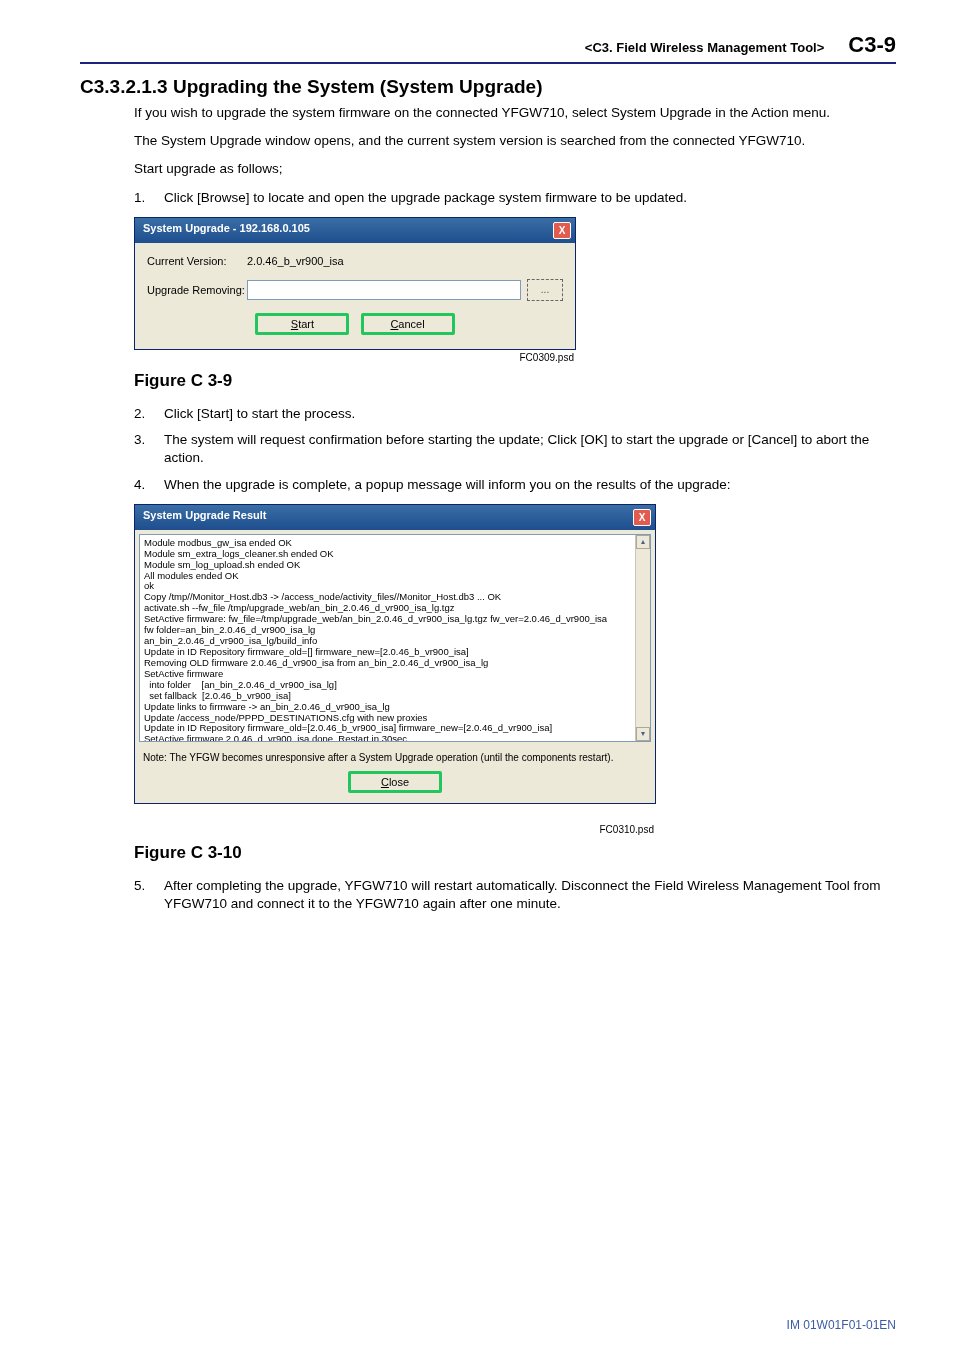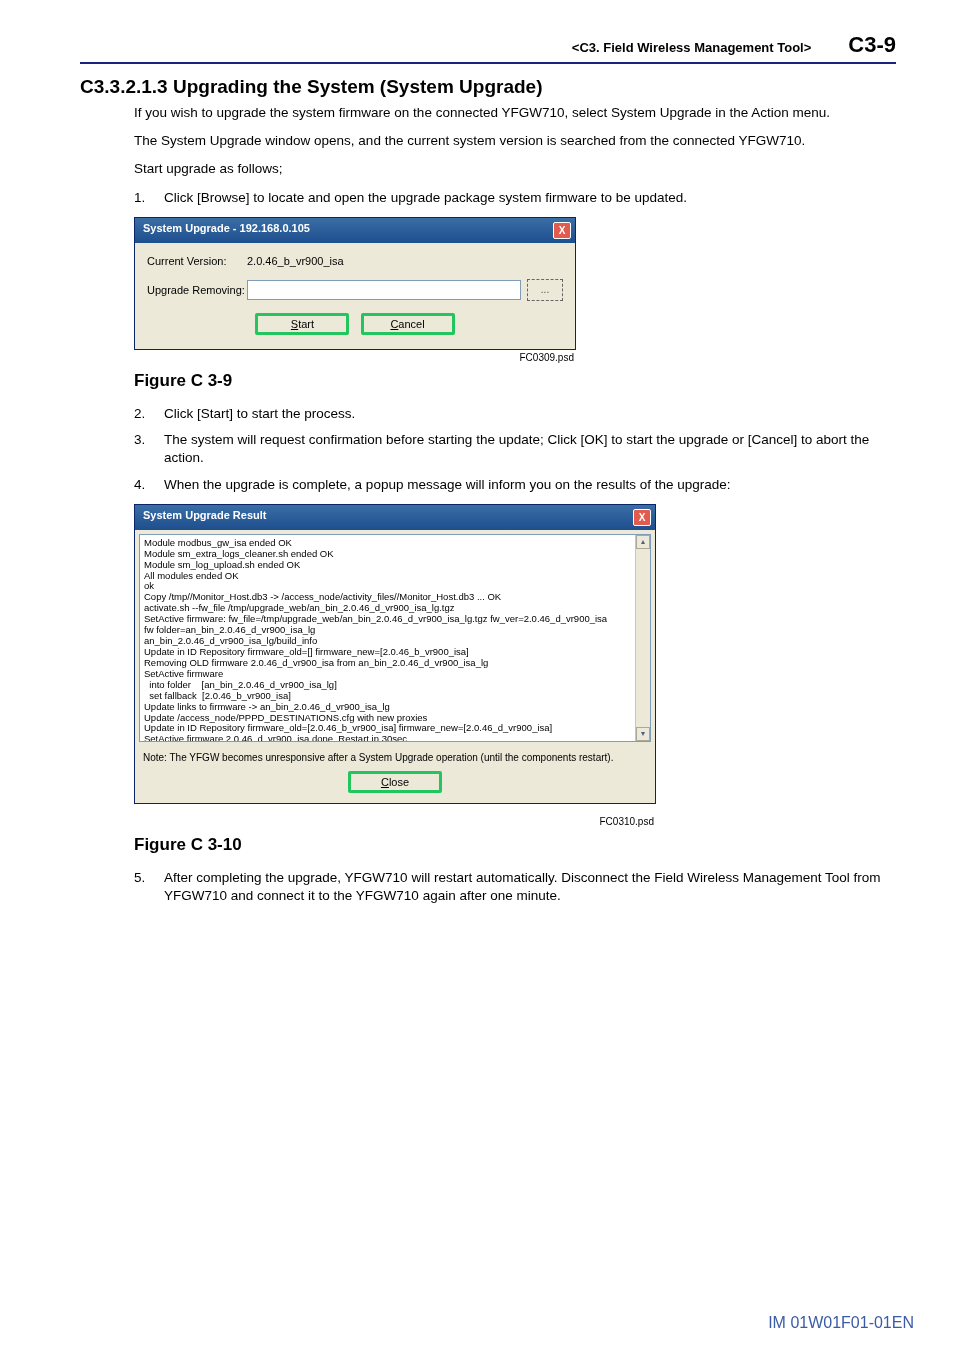--- a/index.html
+++ b/index.html
@@ -1,17 +1,17 @@
 <!DOCTYPE html>
 <html><head>
 <meta charset="utf-8">
 <style>
   body{margin:0;font-family:Arial,Helvetica,sans-serif;font-size:13.5px;color:#000;background:#fff}
   .page{width:954px;min-height:1350px;margin:0 auto;padding:32px 58px 20px 80px;box-sizing:border-box;position:relative}
-  .hdr{border-bottom:2px solid #1a237e;padding-bottom:4px;margin-bottom:12px;display:flex;justify-content:flex-end;align-items:baseline;gap:37px}
+  .hdr{border-bottom:2px solid #1a237e;padding-bottom:4px;margin-bottom:12px;display:flex;justify-content:flex-end;align-items:baseline;gap:24px}
   .hdr-sec{font-weight:bold;font-size:13px}
   .hdr-pg{font-weight:bold;font-size:22px}
   .h3{font-family:Arial,Helvetica,sans-serif;font-weight:bold;font-size:19px;margin:8px 0 6px 0}
   .indent{margin-left:54px}
   .para{margin:0 0 10px 0;line-height:1.35}
   .ol{padding:0;margin:4px 0 0 0;list-style:none}
   .ol>li{display:flex;margin-bottom:8px;line-height:1.35}
   .ol>li>.num{width:30px;flex-shrink:0}
   .figcap{font-weight:bold;font-size:17px;margin:8px 0 14px 0}
   .figwrap{margin:10px 0 2px 0}
@@ -31,23 +31,23 @@
   .psd{text-align:right;font-size:10px;color:#000;margin-top:2px}
 
   
   .dlg2{width:520px;border:1px solid #0a246a;background:#ece9d8;font-size:10px;font-family:Tahoma,Arial,sans-serif}
   .dlg2 .titlebar{font-size:11px}
   .logarea{margin:4px;border:1px solid #7f9db9;background:#fff;height:200px;overflow:hidden;position:relative;padding:3px 14px 3px 4px;font-size:9.5px;line-height:1.15;color:#000;white-space:pre-wrap}
   .sb{position:absolute;right:0;top:0;bottom:0;width:14px;background:#ece9d8;border-left:1px solid #c9c6b9;display:flex;flex-direction:column;justify-content:space-between;align-items:center}
   .sbbtn{width:12px;height:12px;background:#ece9d8;border:1px solid #aca899;font-size:8px;display:flex;align-items:center;justify-content:center;color:#4d6185}
   .note{font-size:10px;padding:6px 8px 4px 8px}
   .dlg2-btns{text-align:center;padding:4px 0 10px 0}
-  .psd2{text-align:right;font-size:10px;color:#000;margin-top:12px;width:520px}
+  .psd2{text-align:right;font-size:10px;color:#000;margin-top:20px;width:520px}
 
-  .foot{position:absolute;bottom:18px;right:40px;font-size:16px;color:#3b5ba5}
+  .foot{position:absolute;bottom:18px;right:58px;font-size:12px;color:#3b5ba5}
 </style>
 </head>
 <body>
 
 <div class="page">
 
   <div class="hdr">
     <span class="hdr-sec">&lt;C3.  Field Wireless Management Tool&gt;</span>
     <span class="hdr-pg">C3-9</span>
   </div>

